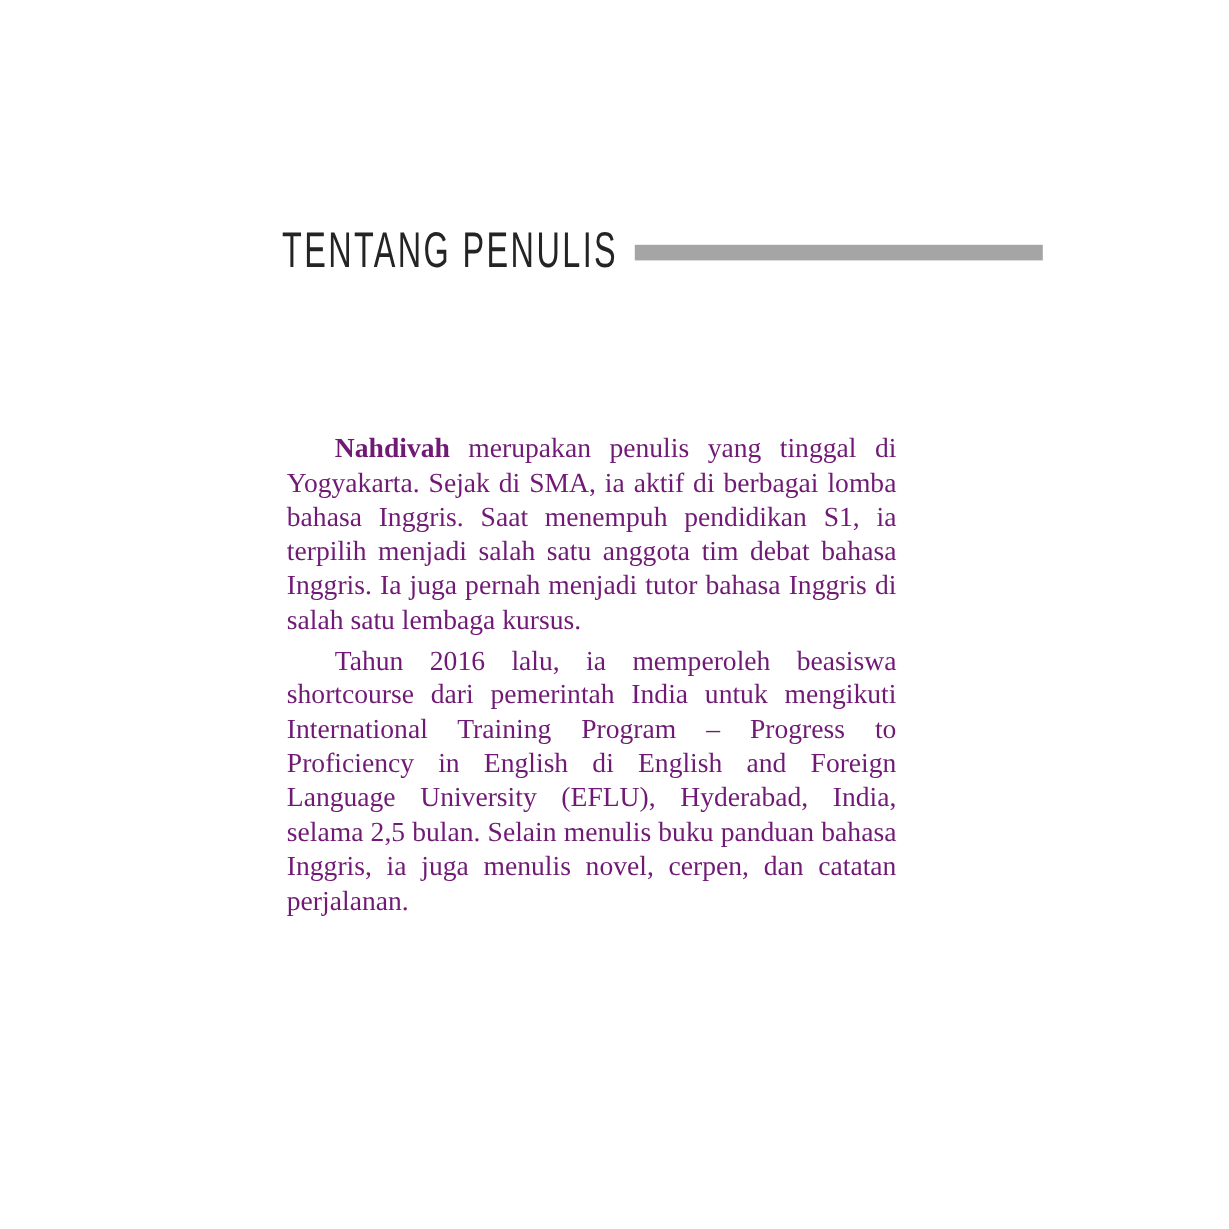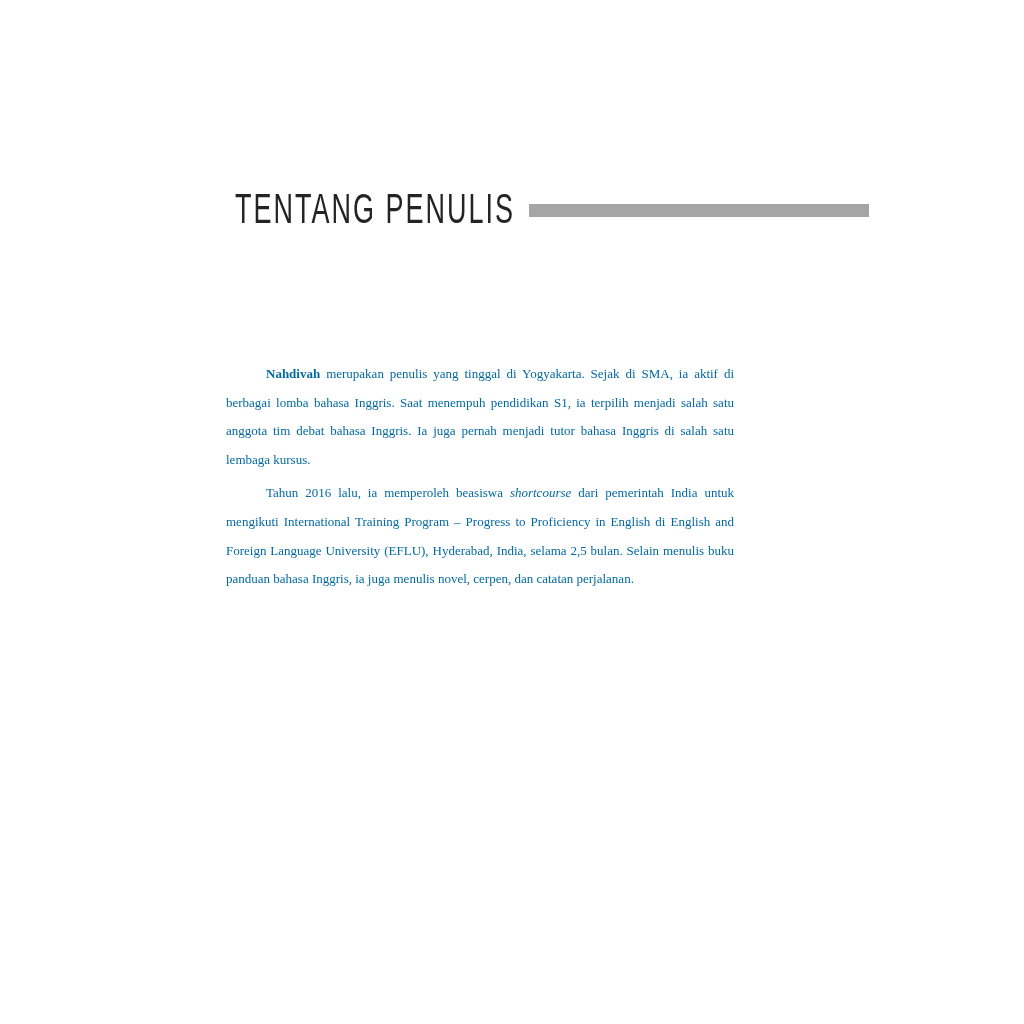--- a/index.html
+++ b/index.html
@@ -36,34 +36,34 @@
     transform-origin: center;
   }
   .title-rule {
     flex: 1;
     height: 13px;
     background: #a5a5a5;
     margin-top: 2px;
   }
   .body-text {
     position: absolute;
-    left: 226px;
+    left: 239px;
     top: 360px;
     width: 508px;
-    font-size: 13px;
+    font-size: 23px;
     line-height: 28.6px;
-    color: #0369a1;
+    color: #701a75;
     text-align: justify;
   }
   .body-text p {
     margin: 0 0 5px 0;
     text-indent: 40px;
   }
   .body-text .b { font-weight: bold; }
-  .body-text .i { font-style: italic; }
+  .body-text .i { }
   .page-number {
     position: absolute;
     left: 235px;
     top: 948px;
     font-family: "Liberation Sans", sans-serif;
     font-size: 21px;
     color: #3d3d3d;
   }
 </style>
 </head>

